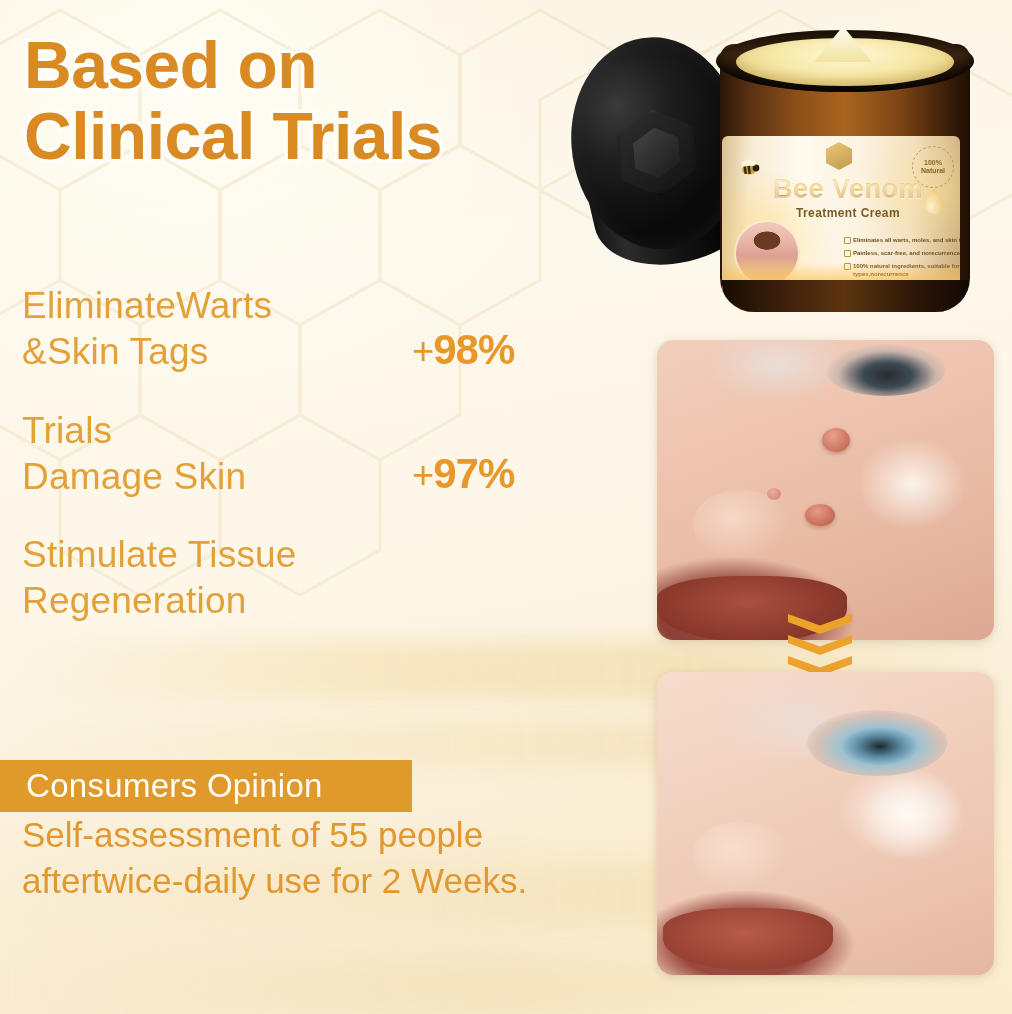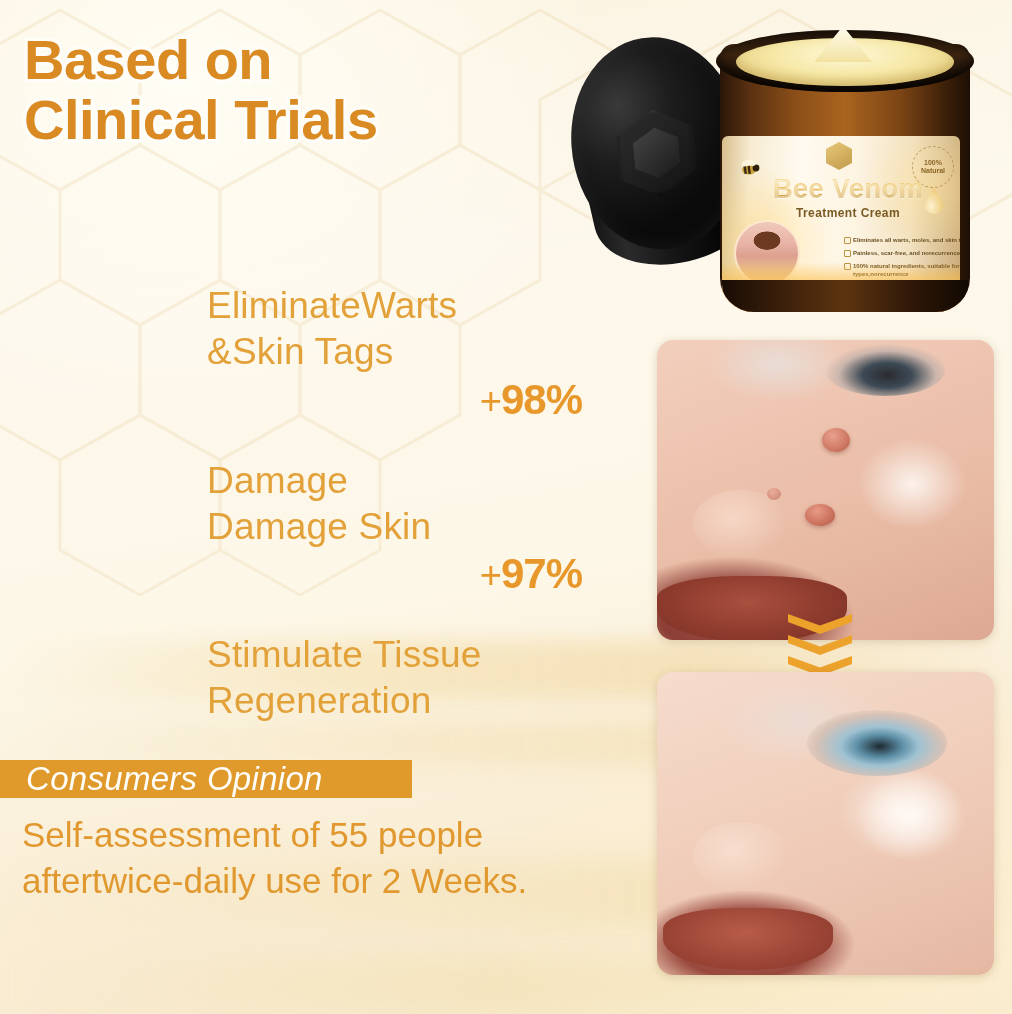--- a/index.html
+++ b/index.html
@@ -22,46 +22,46 @@
   .band.b3{top:860px;height:70px;background:linear-gradient(90deg,rgba(252,242,218,0) 0%,rgba(245,228,186,.5) 40%,rgba(238,214,158,.45) 75%,rgba(252,242,218,0) 100%);filter:blur(14px);}
   .band.b4{top:955px;height:60px;background:linear-gradient(90deg,rgba(252,240,212,0) 0%,rgba(242,222,172,.5) 50%,rgba(250,236,206,0) 100%);filter:blur(12px);}
 
   
   .honey{position:absolute;inset:0;opacity:.30;pointer-events:none;}
   .hexsvg{position:absolute;inset:0;width:100%;height:100%;}
 
   
   .headline{
     position:absolute;left:24px;top:30px;width:620px;
-    font-size:56px;line-height:1.08;font-weight:800;letter-spacing:-0.5px;
+    font-size:66px;line-height:1.08;font-weight:800;letter-spacing:-0.5px;
     color:#d98a22;
     -webkit-text-stroke:7px #fffdf7;
     paint-order:stroke fill;
     text-shadow:0 2px 0 rgba(255,255,255,.65);
   }
   .headline .l2{display:block;}
 
   
   .benefits{position:absolute;left:22px;top:283px;width:560px;}
   .benefit{position:relative;height:auto;margin-bottom:32px;}
-  .b-rows{display:flex;align-items:flex-end;justify-content:flex-start;flex-direction:column;}
+  .b-rows{display:flex;align-items:flex-end;justify-content:flex-start;}
   .b-text{
     width:375px;font-size:37px;line-height:1.25;color:#e3a13a;font-weight:400;
     letter-spacing:.2px;
   }
   .b-pct{
     font-size:42px;font-weight:800;color:#e8972a;letter-spacing:-1px;
     white-space:nowrap;padding-bottom:2px;margin-left:15px;
   }
   .b-pct .plus{font-weight:500;font-size:38px;}
 
   
   .co-banner{
-    position:absolute;left:0;top:760px;width:412px;height:38px;
-    background:#e09a2c;display:flex;align-items:center;font-style:italic;
+    position:absolute;left:0;top:760px;width:412px;height:52px;
+    background:#e09a2c;display:flex;align-items:center;
   }
   .co-banner span{
     color:#fffdf8;font-size:33px;font-weight:400;padding-left:26px;letter-spacing:.3px;
   }
   .co-body{
     position:absolute;left:22px;top:812px;width:560px;
     font-size:35px;line-height:1.32;color:#e0982f;font-weight:400;
   }
 
   
@@ -280,21 +280,21 @@
         </div>
         <div class="b-pct">
           <span class="plus">+</span><span>98%</span>
         </div>
       </div>
     </div>
 
     <div class="benefit">
       <div class="b-rows">
         <div class="b-text">
-          <div>Damage</div>
+          <div>Trials</div>
           <div>Damage Skin</div>
         </div>
         <div class="b-pct">
           <span class="plus">+</span><span>97%</span>
         </div>
       </div>
     </div>
 
     <div class="benefit">
       <div class="b-rows">

